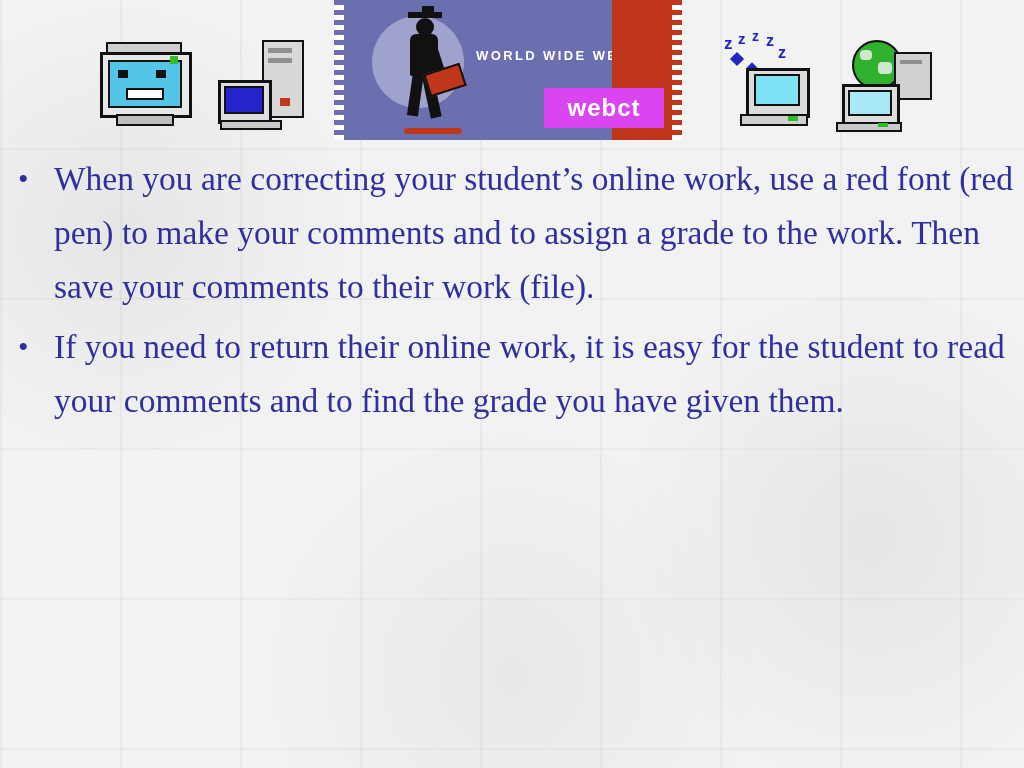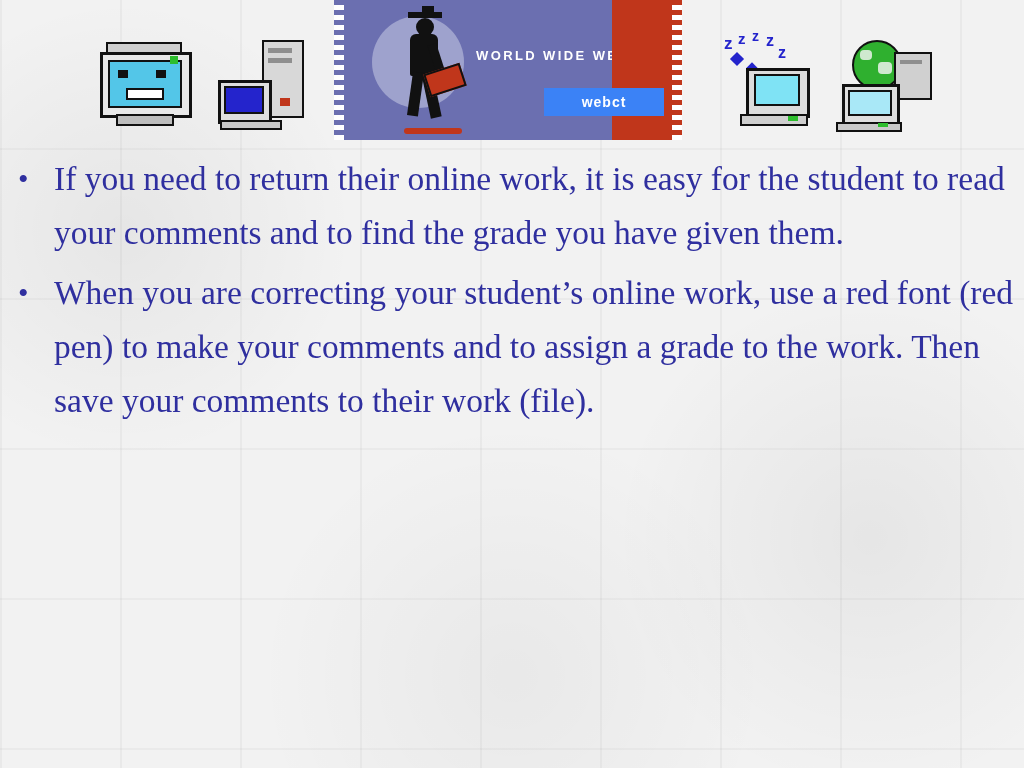--- a/index.html
+++ b/index.html
@@ -174,25 +174,25 @@
     font-size: 13px;
     font-weight: bold;
     letter-spacing: 2.4px;
     white-space: nowrap;
   }
   .webct-badge {
     position: absolute;
     left: 210px;
     top: 88px;
     width: 120px;
-    height: 28px;
-    background: #3b82f6;
+    height: 40px;
+    background: #d946ef;
     color: #ffffff;
     font-family: "Liberation Sans", sans-serif;
-    font-size: 14px;
+    font-size: 24px;
     font-weight: bold;
     letter-spacing: 1px;
     display: flex;
     align-items: center;
     justify-content: center;
     z-index: 5;
   }
   .icon-sleeping-pc {
     position: absolute;
     left: 722px;
@@ -321,18 +321,18 @@
       <div class="screen-box" style="left:10px;top:44px;width:52px;height:36px;background:#dedede;"></div>
       <div class="pix" style="left:16px;top:50px;width:40px;height:22px;background:#a9e8f7;border:2px solid #111;"></div>
       <div class="pix" style="left:4px;top:82px;width:62px;height:6px;background:#c9c9c9;border:2px solid #111;"></div>
       <div class="pix" style="left:46px;top:83px;width:10px;height:4px;background:#2dbd2d;"></div>
     </div>
 
   </div>
 
   <div class="content">
     <ul class="bullets">
+      <li>When you are correcting your student’s online work, use a red font (red pen) to make your comments and to assign a grade to the work.  Then save your comments to their work (file).</li>
       <li>If you need to return their online work, it is easy for the student to read your comments and to find the grade you have given them.</li>
-      <li>When you are correcting your student’s online work, use a red font (red pen) to make your comments and to assign a grade to the work.  Then save your comments to their work (file).</li>
     </ul>
   </div>
 
 </div>
 
 </body></html>

